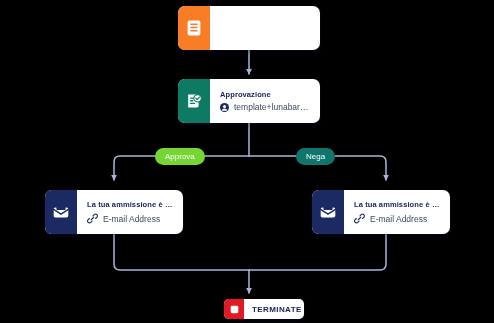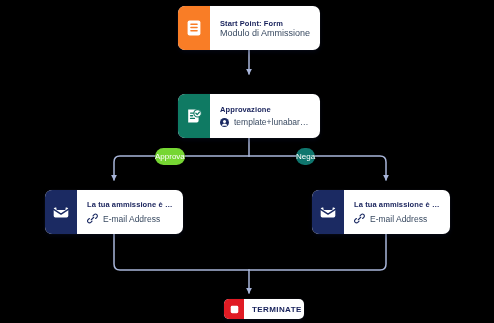--- a/index.html
+++ b/index.html
@@ -98,21 +98,20 @@
   #node-start .node-icon {
     width: 32px;
     background: #f97d26;
   }
 
   #node-approval {
     left: 178px;
     top: 79px;
     width: 142px;
     height: 44px;
-    margin-top: 15px;
   }
   #node-approval .node-icon {
     width: 32px;
     background: #0f7a63;
   }
   #node-approval .node-title { margin-bottom: 3px; }
 
   #node-email-approve {
     left: 45px;
     top: 190px;
@@ -156,21 +155,21 @@
   
   .pill {
     position: absolute;
     height: 17px;
     display: flex;
     align-items: center;
     justify-content: center;
     border-radius: 9px;
     font-size: 8px;
     color: #ffffff;
-    padding: 0 0;
+    padding: 0 10px;
     white-space: nowrap;
     z-index: 4;
     box-shadow: 0 1px 2px rgba(0,0,0,0.25);
   }
   #pill-approve {
     left: 155px;
     top: 148px;
     background: #76d633;
   }
   #pill-deny {
@@ -212,24 +211,20 @@
   </svg>
 
   <div class="node" id="node-start">
     <div class="node-icon">
       <svg width="14" height="16" viewBox="0 0 14 16" aria-hidden="true">
         <rect x="0.6" y="0.6" width="12.8" height="14.8" rx="2" fill="#ffffff"></rect>
         <rect x="3.2" y="3.6" width="7.6" height="1.5" rx="0.75" fill="#f97d26"></rect>
         <rect x="3.2" y="6.8" width="7.6" height="1.5" rx="0.75" fill="#f97d26"></rect>
         <rect x="3.2" y="10" width="7.6" height="1.5" rx="0.75" fill="#f97d26"></rect>
       </svg>
-    </div>
-    <div class="node-body">
-      <div class="node-title">Start Point: Form</div>
-      <div class="node-sub">Modulo di Ammissione</div>
     </div>
   </div>
 
   <div class="node" id="node-approval">
     <div class="node-icon">
       <svg width="15" height="16" viewBox="0 0 15 16" aria-hidden="true">
         <path d="M1.2 1.4 h8.6 a1.8 1.8 0 0 1 1.8 1.8 v9.6 a1.8 1.8 0 0 1 -1.8 1.8 h-8.6 z" fill="#ffffff"></path>
         <rect x="2.9" y="4.4" width="4.6" height="1.3" rx="0.65" fill="#0f7a63"></rect>
         <rect x="2.9" y="7.1" width="3.4" height="1.3" rx="0.65" fill="#0f7a63"></rect>
         <rect x="2.9" y="9.8" width="5.2" height="1.3" rx="0.65" fill="#0f7a63"></rect>

